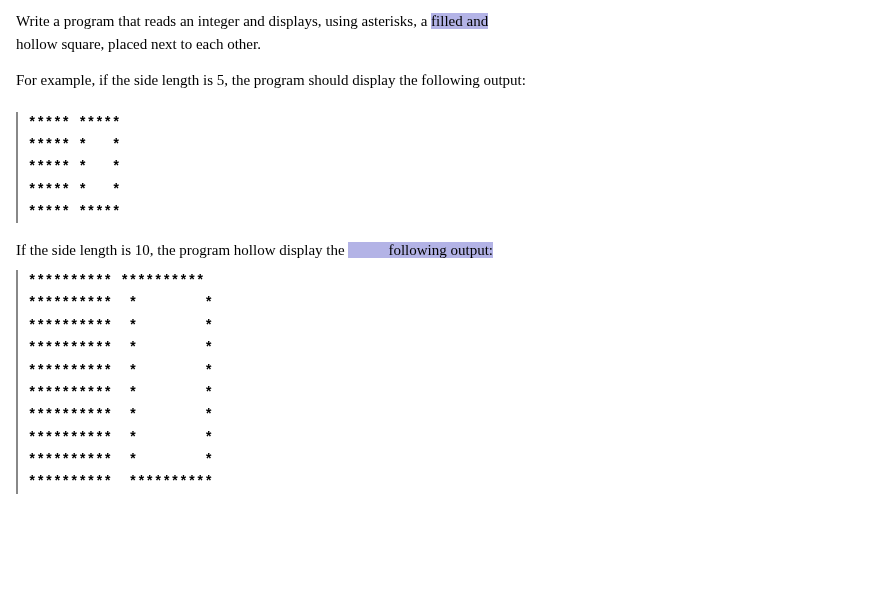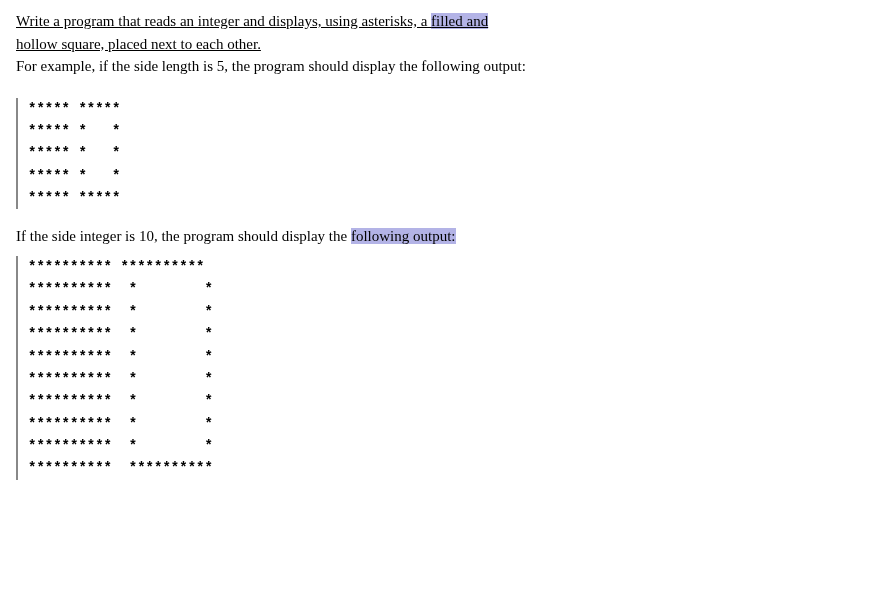--- a/index.html
+++ b/index.html
@@ -10,22 +10,22 @@
     body {
       background: #ffffff;
       font-family: Georgia, 'Times New Roman', Times, serif;
       font-size: 15px;
       color: #000000;
       padding: 10px 16px;
       width: 893px;
     }
     .intro-paragraph {
       text-align: justify;
+      margin-bottom: 14px;
       line-height: 1.5;
-      text-decoration: underline;
     }
     .highlight {
       background-color: #b3b3e6;
     }
     .example-paragraph {
       text-align: justify;
       margin-bottom: 20px;
       line-height: 1.5;
     }
     .code-block {
@@ -39,20 +39,21 @@
       white-space: pre;
     }
     .example2-paragraph {
       text-align: left;
       margin-bottom: 8px;
       margin-top: 10px;
       line-height: 1.5;
     }
     .example2-paragraph .highlight {
       background-color: #b3b3e6;
+      padding-left: 40px;
     }
   </style>
 </head>
 <body>
 
 <p class="intro-paragraph">
   <span>Write a program that reads an integer and displays, using asterisks, a </span><span class="highlight">filled and</span>
   <br>hollow square, placed next to each other.
 </p>
 
@@ -60,21 +61,21 @@
   <span>For example, if the side length is 5, the program should display the following output:</span>
 </p>
 
 <div class="code-block"><span>***** *****
 ***** *   *
 ***** *   *
 ***** *   *
 ***** *****</span></div>
 
 <p class="example2-paragraph">
-  <span>If the side integer is 10, the program should display the </span><span class="highlight">following output:</span>
+  <span>If the side length is 10, the program hollow display the </span><span class="highlight">following output:</span>
 </p>
 
 <div class="code-block"><span>********** **********
 **********  *        *
 **********  *        *
 **********  *        *
 **********  *        *
 **********  *        *
 **********  *        *
 **********  *        *

